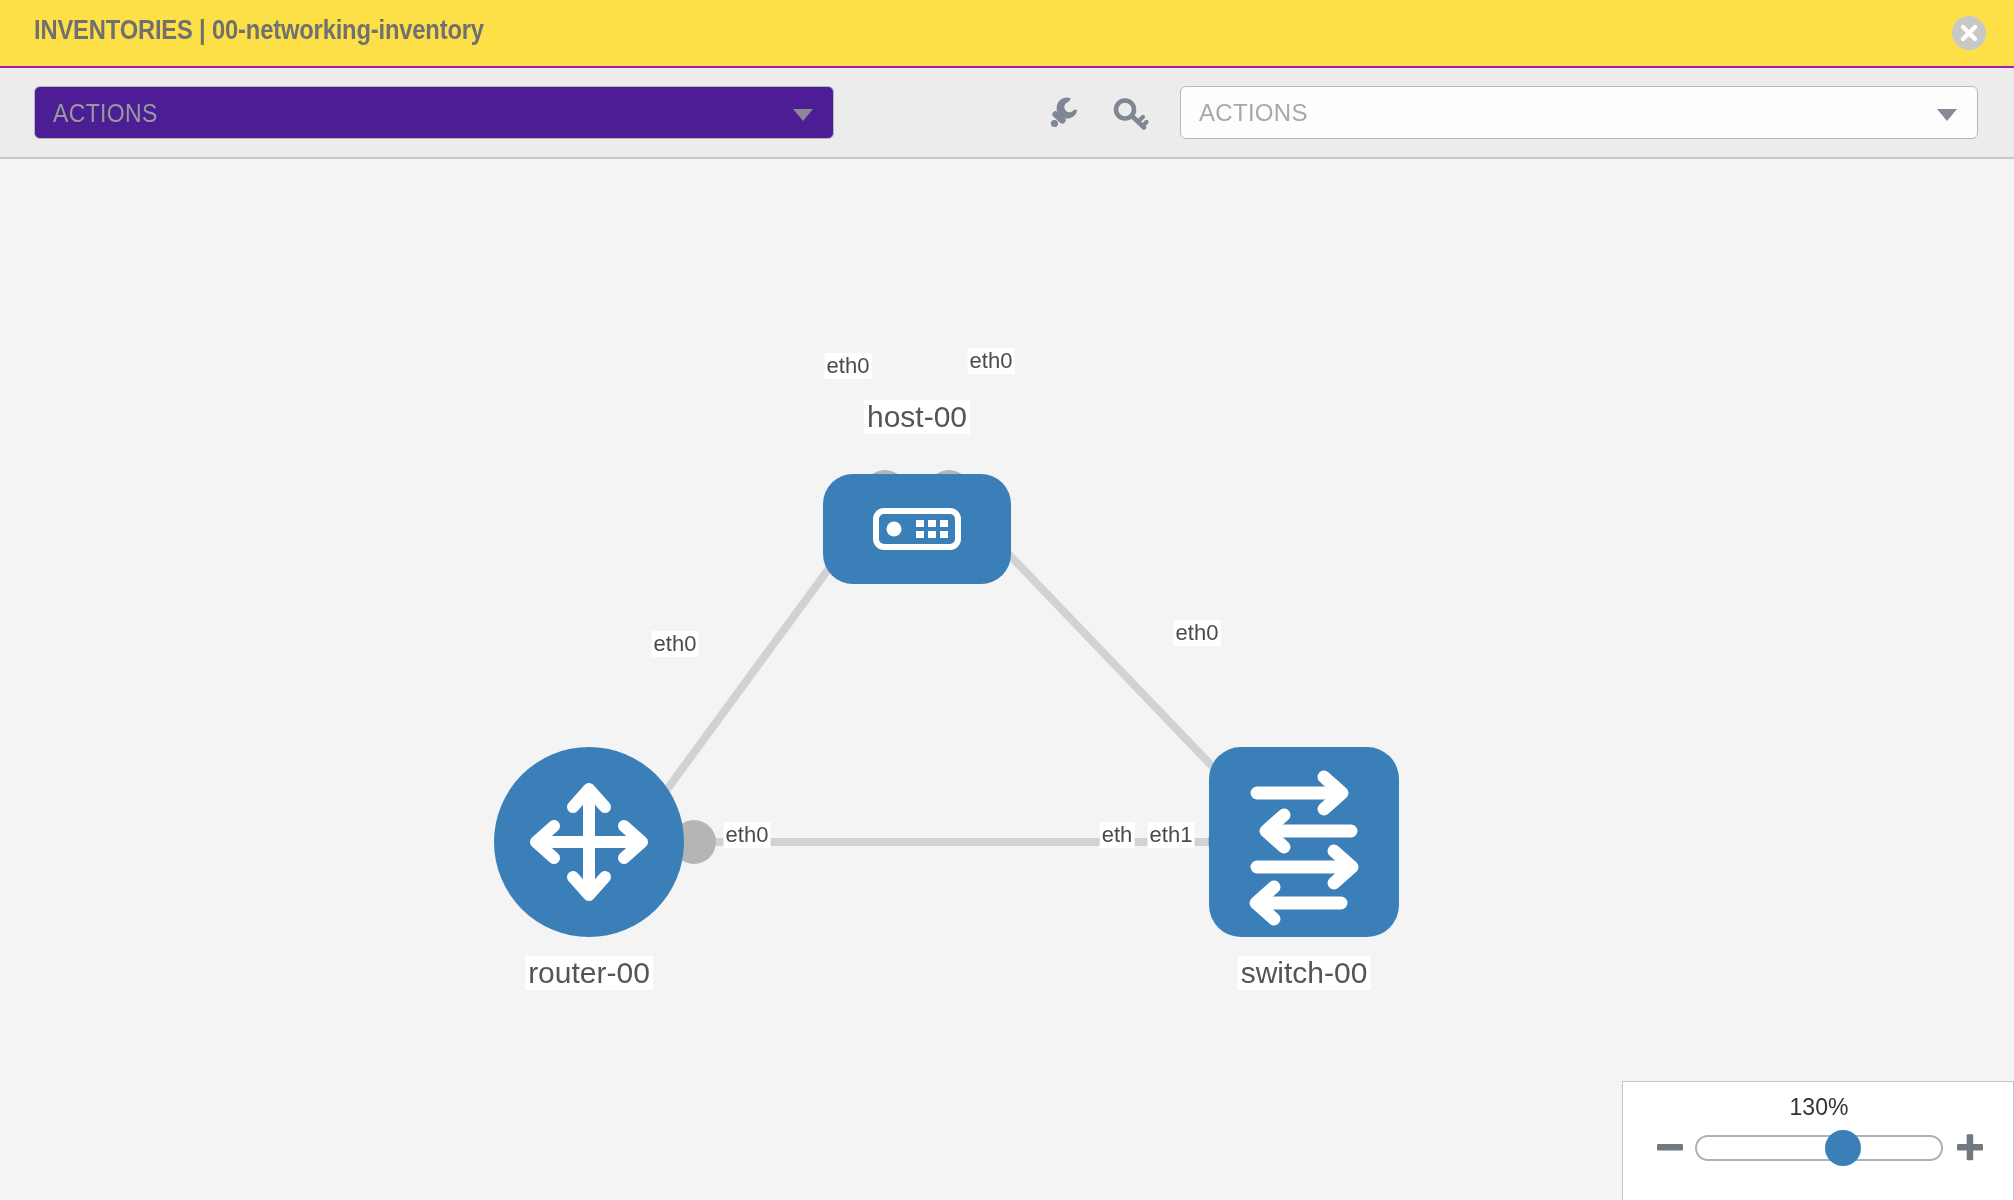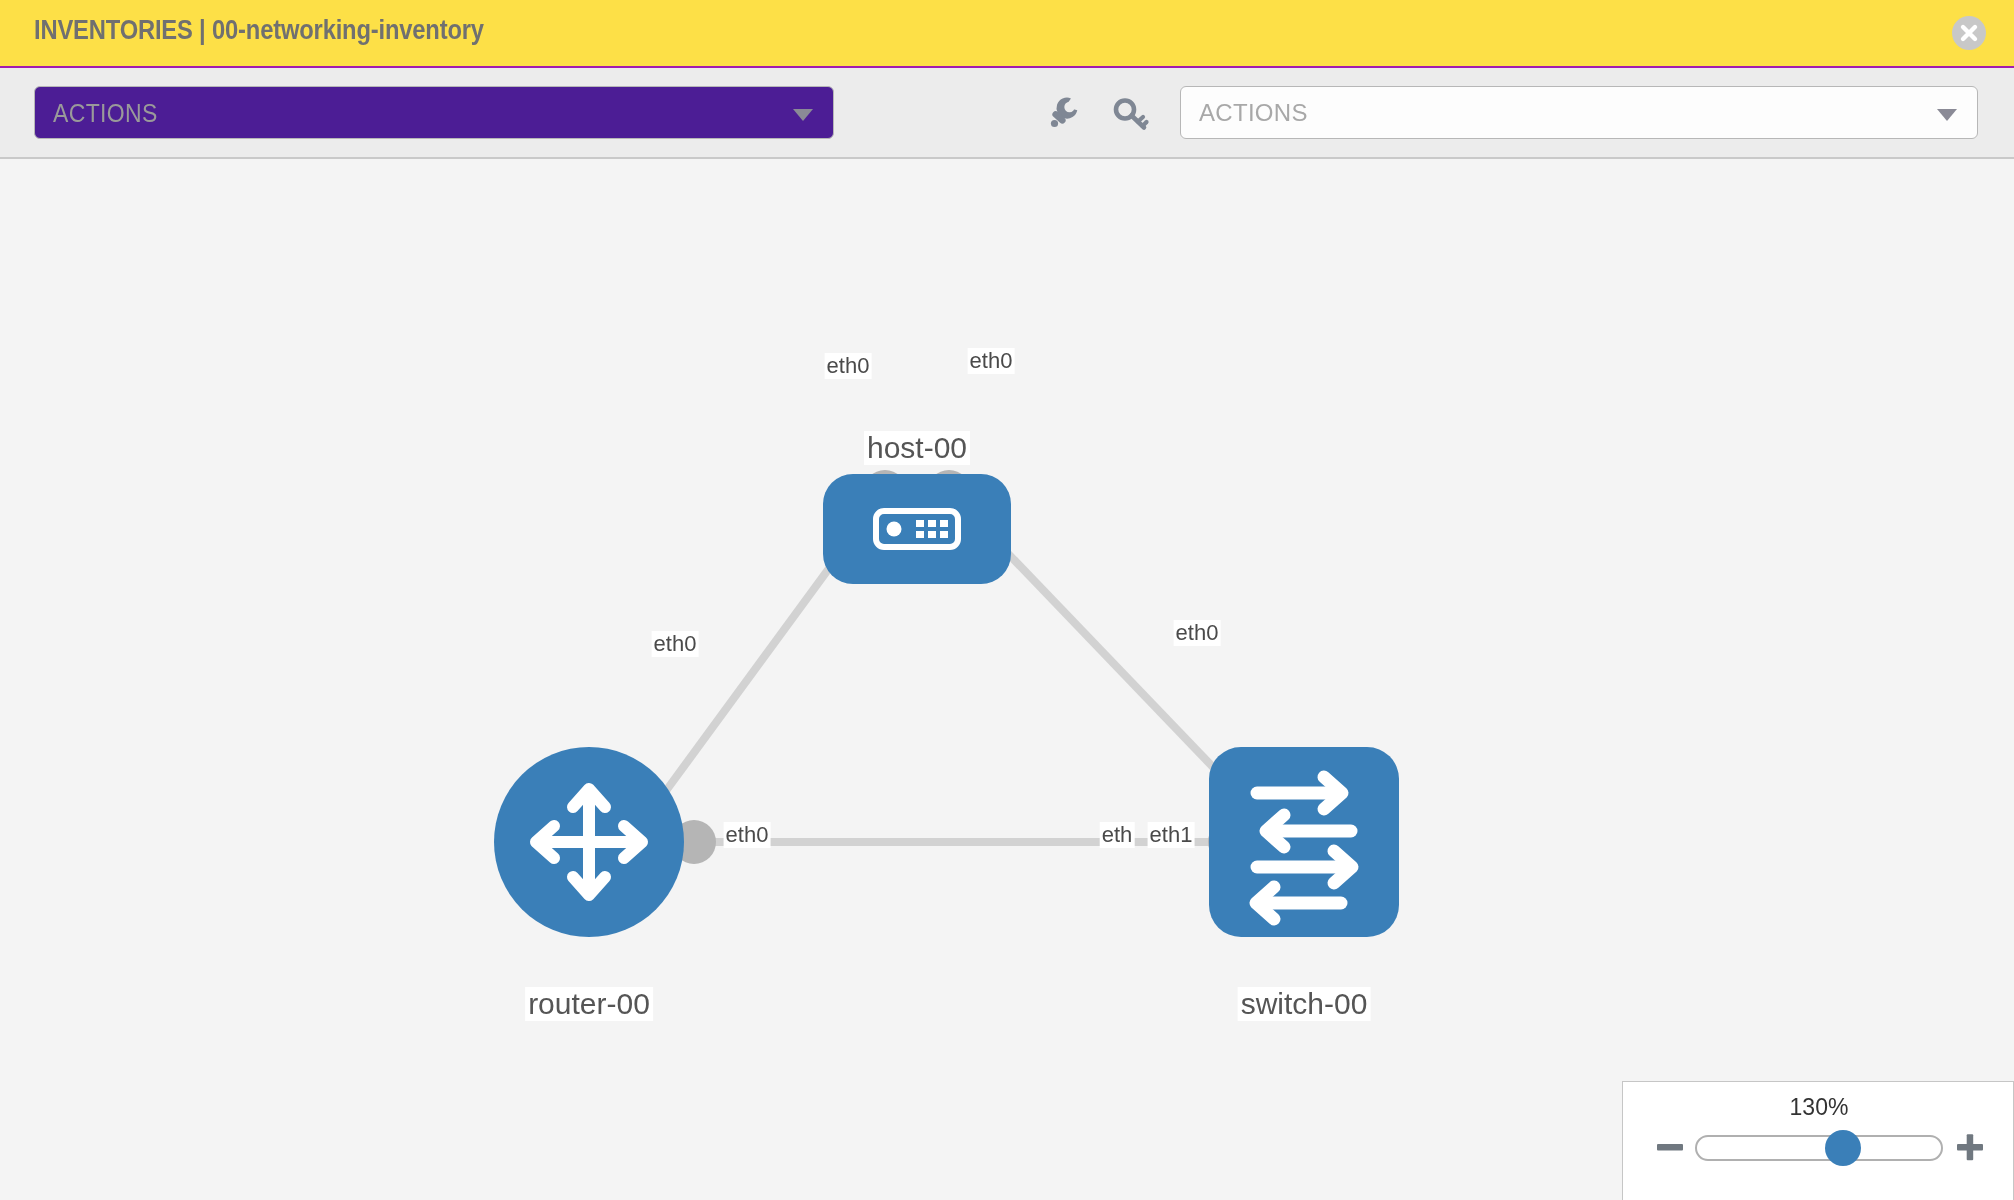--- a/index.html
+++ b/index.html
@@ -142,21 +142,20 @@
 
   
   .node-name {
     position: absolute;
     font-size: 30px;
     color: #555555;
     background: #ffffff;
     padding: 0 3px;
     white-space: nowrap;
     transform: translateX(-50%);
-    margin-top: 31px;
   }
   .iface-label {
     position: absolute;
     font-size: 22px;
     color: #4a4a4a;
     background: #ffffff;
     padding: 0 2px;
     white-space: nowrap;
     transform: translateX(-50%);
   }

